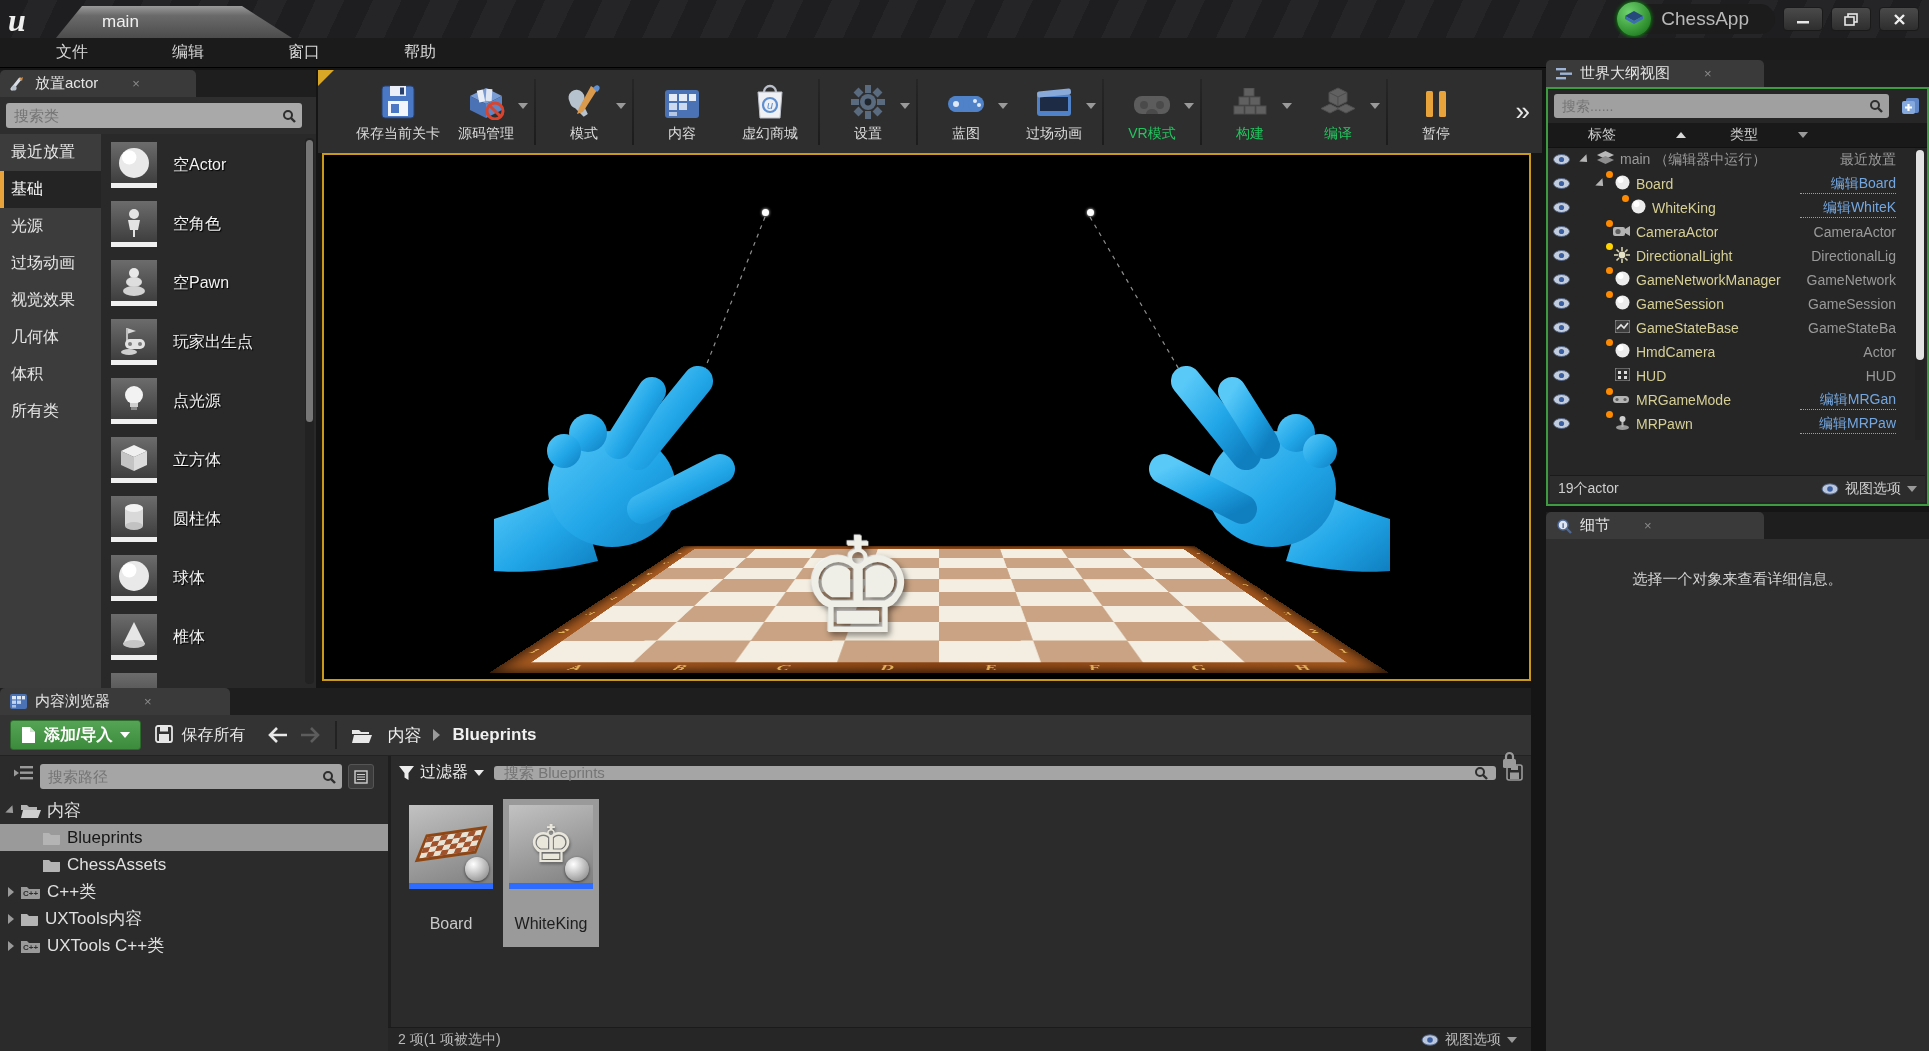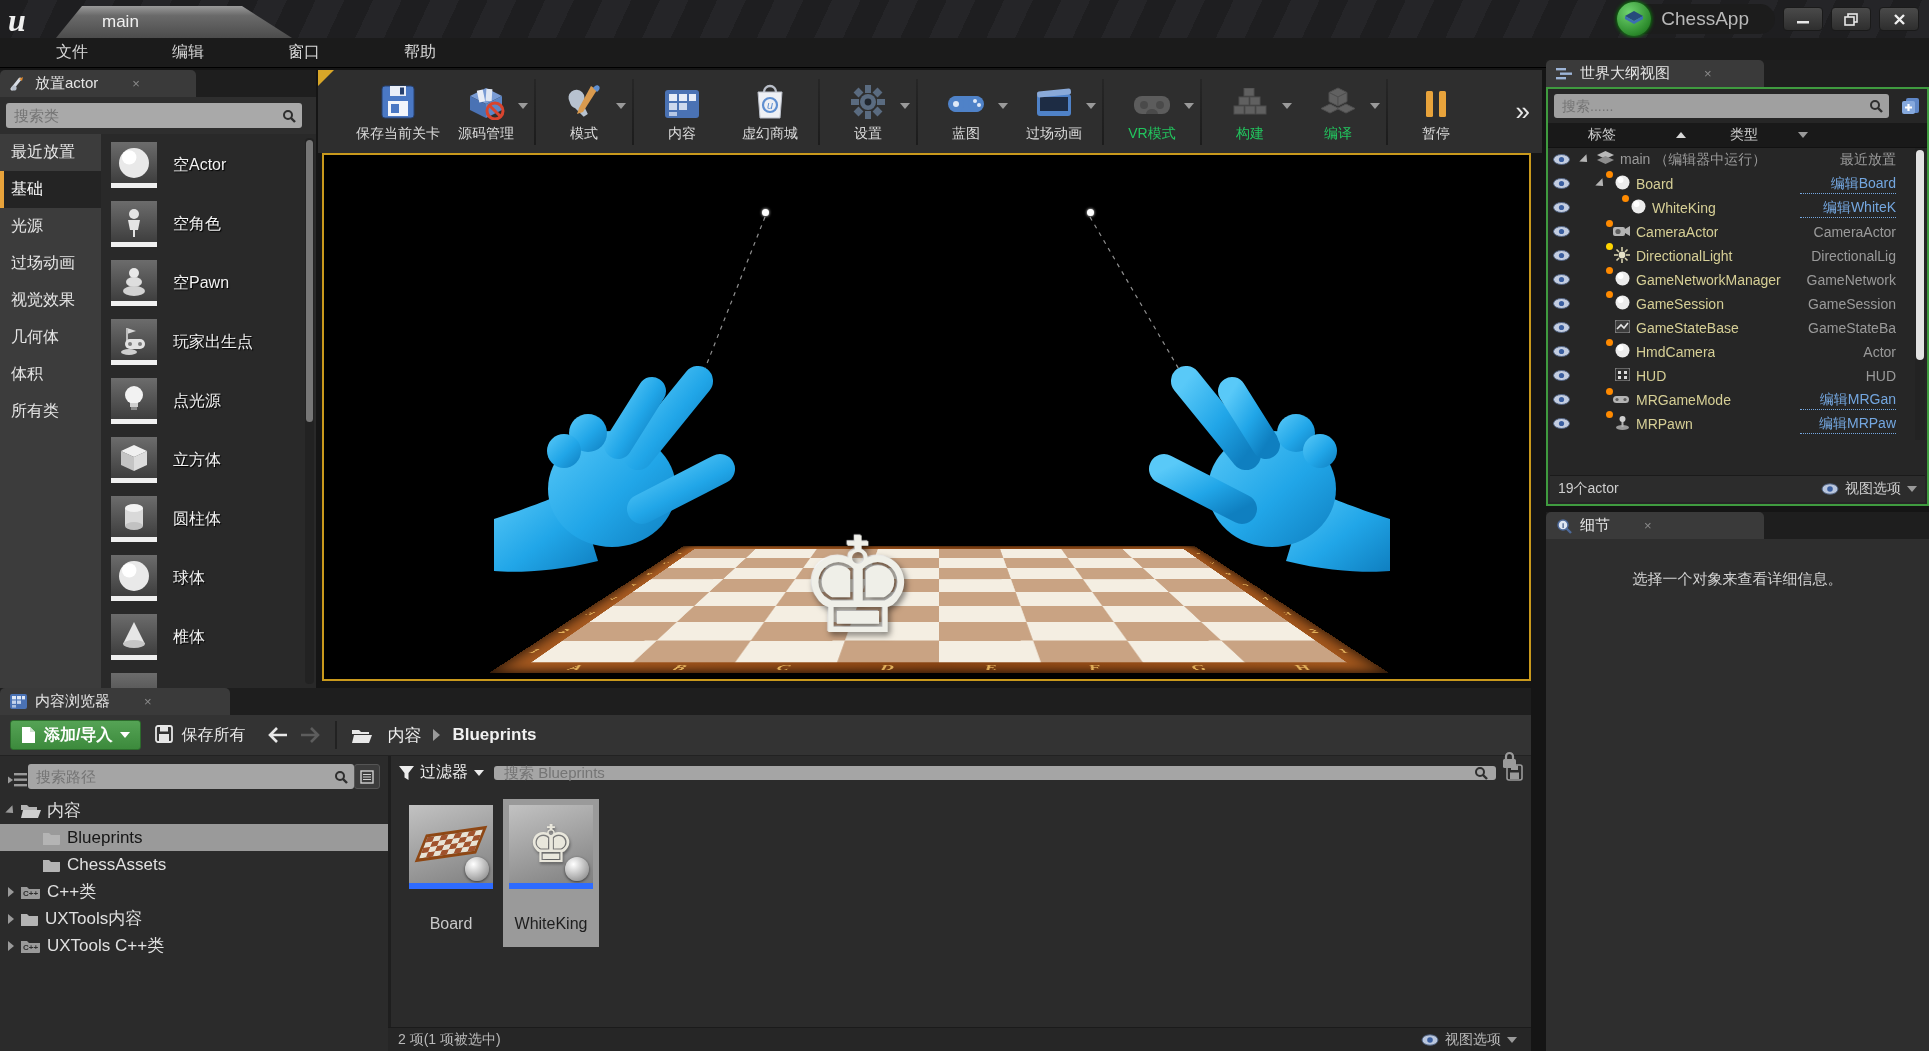--- a/index.html
+++ b/index.html
@@ -110,21 +110,21 @@
 
   
   .cbrowser{position:absolute;left:0;top:688px;width:1531px;height:363px;background:#2b2b2b;}
   .cb-toolbar{position:absolute;left:0;top:27px;width:100%;height:41px;background:#333;display:flex;align-items:center;gap:14px;padding:0 10px;border-bottom:1px solid #222;}
   .addbtn{display:flex;align-items:center;gap:8px;background:linear-gradient(#55a355,#3c8a3c);border:1px solid #2c6b2c;border-radius:3px;
     height:30px;padding:0 10px;color:#fff;font-size:16px;font-weight:bold;}
   .cb-tool{display:flex;align-items:flex-start;gap:8px;color:#e6e6e6;font-size:16px;}
   .crumb-sep{width:0;height:0;border-top:6px solid transparent;border-bottom:6px solid transparent;border-left:7px solid #9a9a9a;}
   .cb-lock{position:absolute;right:14px;top:36px;}
   .cb-left{position:absolute;left:0;top:68px;width:388px;bottom:0;background:#2b2b2b;}
-  .pathsearch{display:flex;align-items:flex-end;margin:8px 8px;}
+  .pathsearch{display:flex;align-items:flex-start;gap:6px;margin:8px 14px;}
   .pathsearch .field{flex:1;height:25px;background:#a5a5a5;border-radius:3px;display:flex;align-items:center;padding:0 6px;}
   .pathsearch input{flex:1;background:transparent;border:0;outline:0;color:#4c4c4c;font-size:15px;min-width:0;}
   .listbtn{width:26px;height:25px;background:#3c3c3c;border:1px solid #555;border-radius:3px;display:flex;align-items:center;justify-content:center;}
   .tree{margin-top:2px;}
   .trow{height:27px;display:flex;align-items:center;font-size:17px;color:#e0e0e0;gap:6px;}
   .trow.sel{background:#9a9a9a;color:#161616;}
   .texp{width:0;height:0;border-top:5px solid transparent;border-bottom:5px solid transparent;border-left:6px solid #9a9a9a;}
   .cb-div{position:absolute;left:388px;top:68px;width:3px;bottom:0;background:#1e1e1e;}
   .cb-right{position:absolute;left:391px;top:68px;right:0;bottom:36px;}
   .filterrow{display:flex;align-items:center;gap:10px;padding:6px 8px;}

